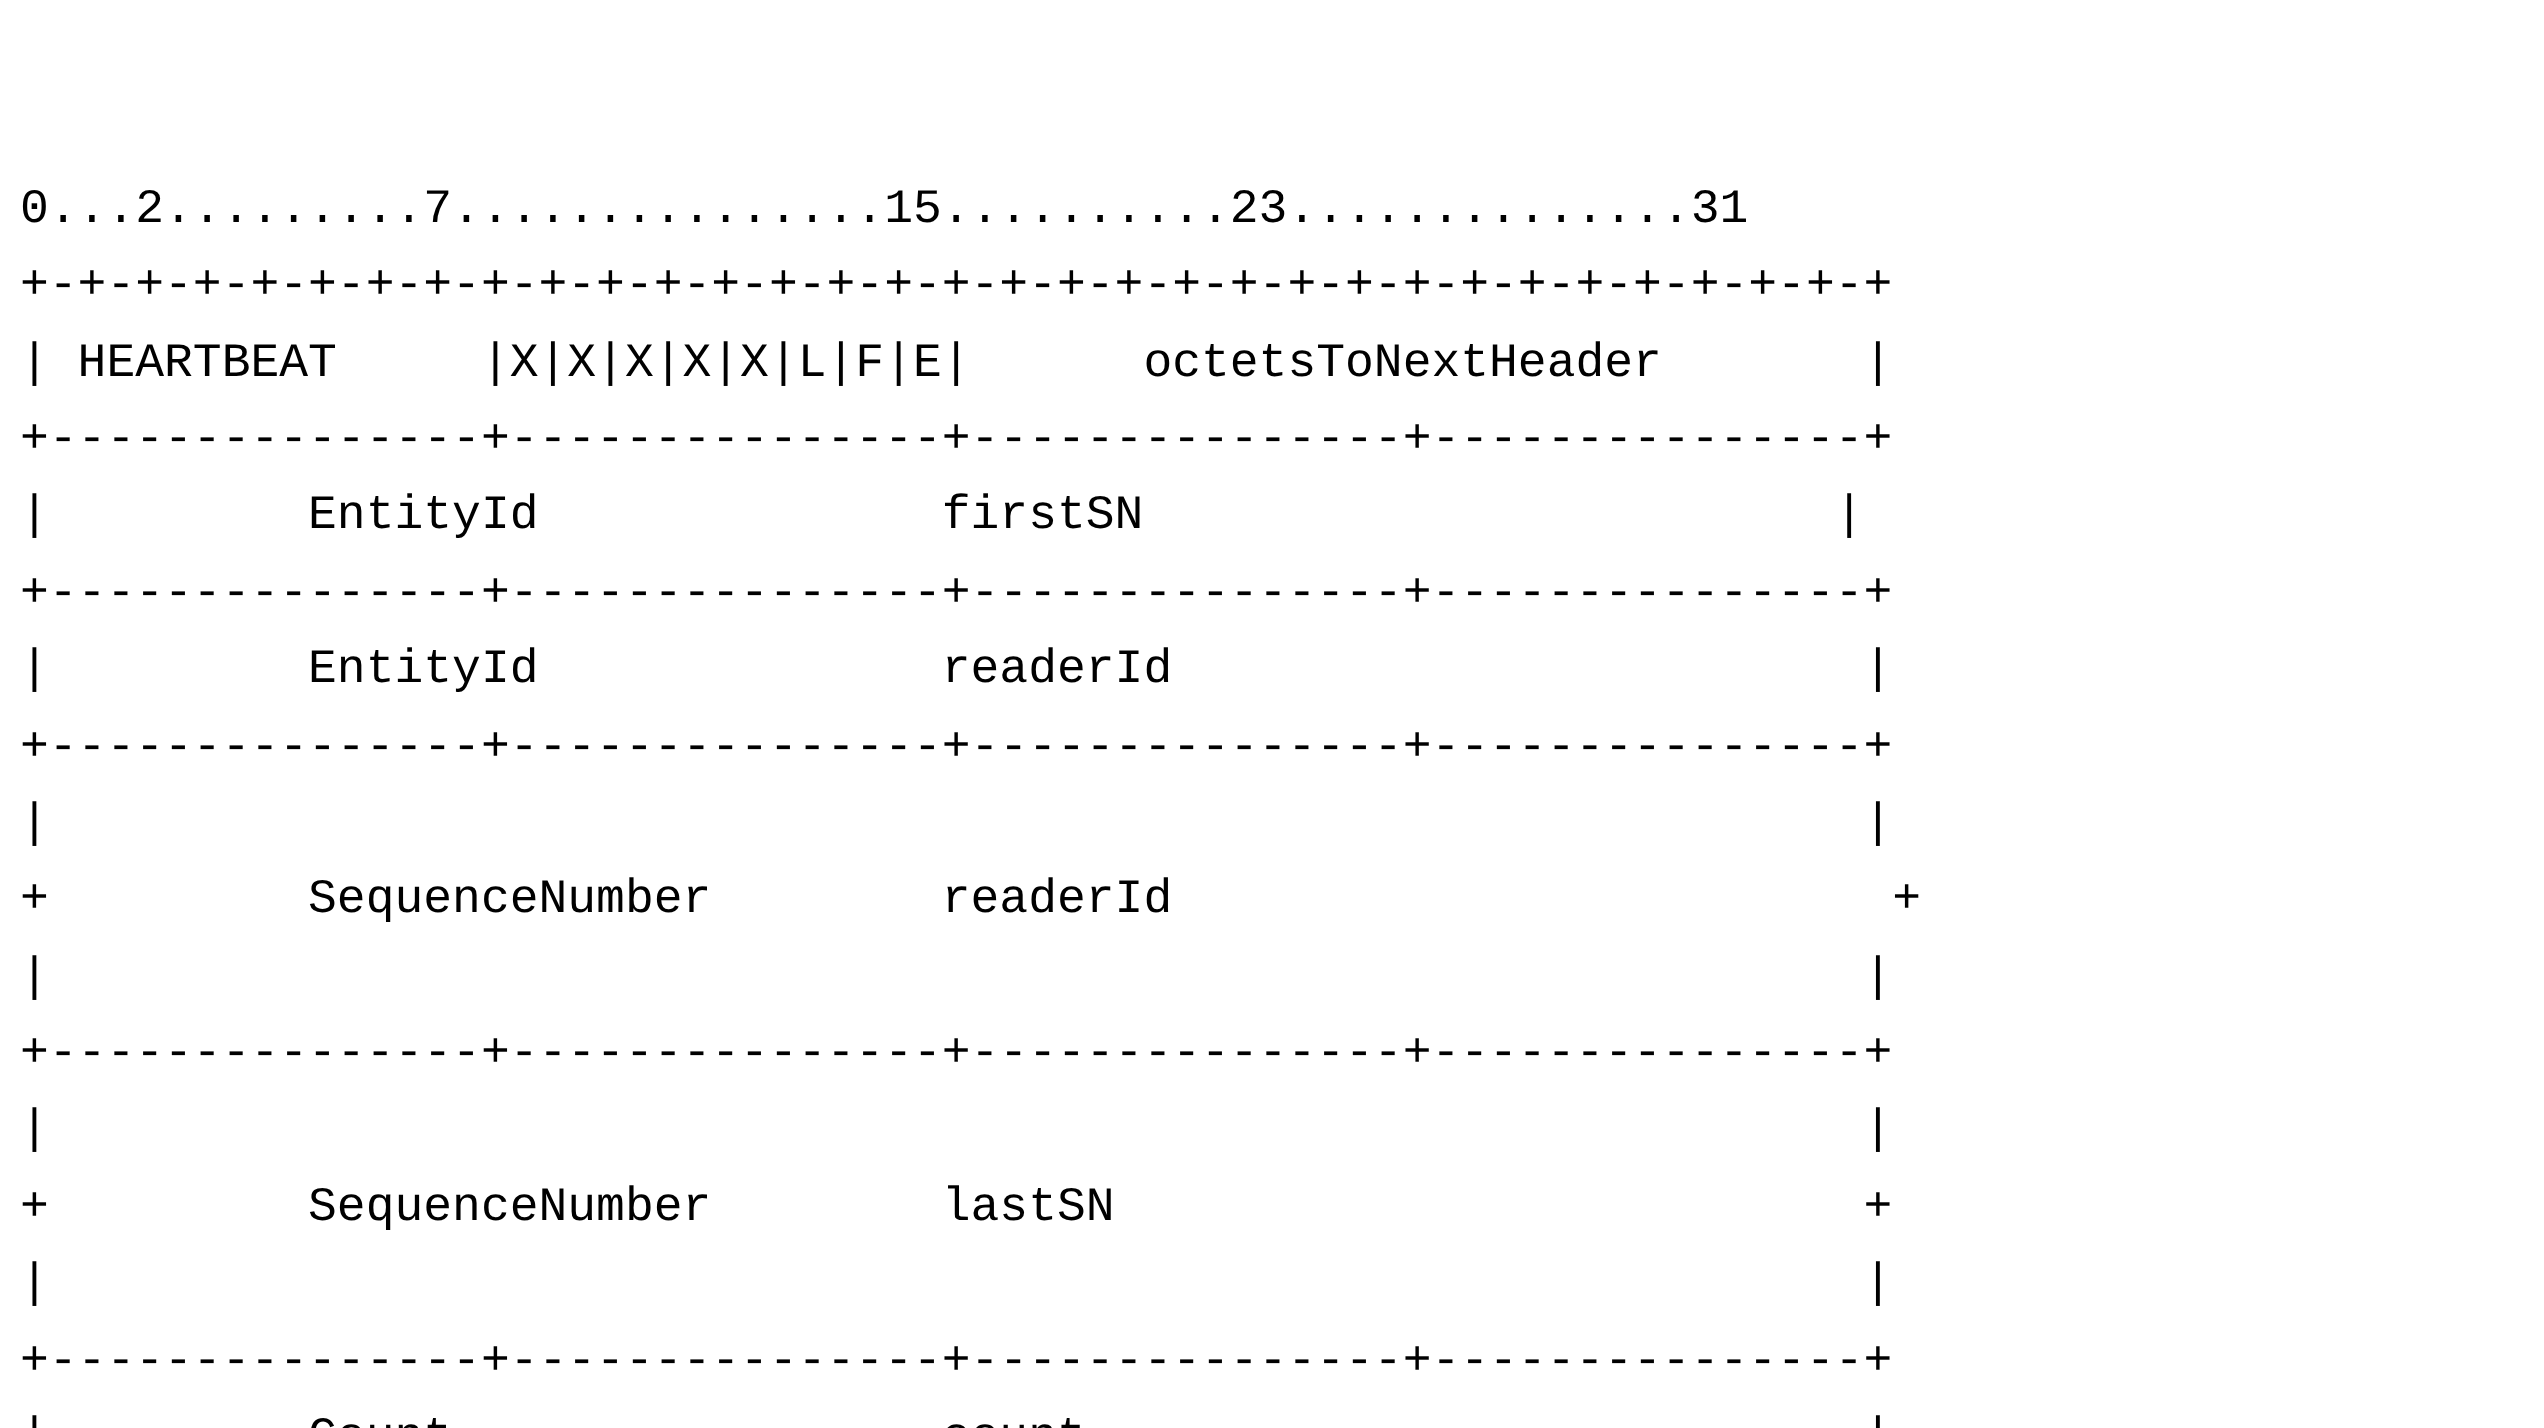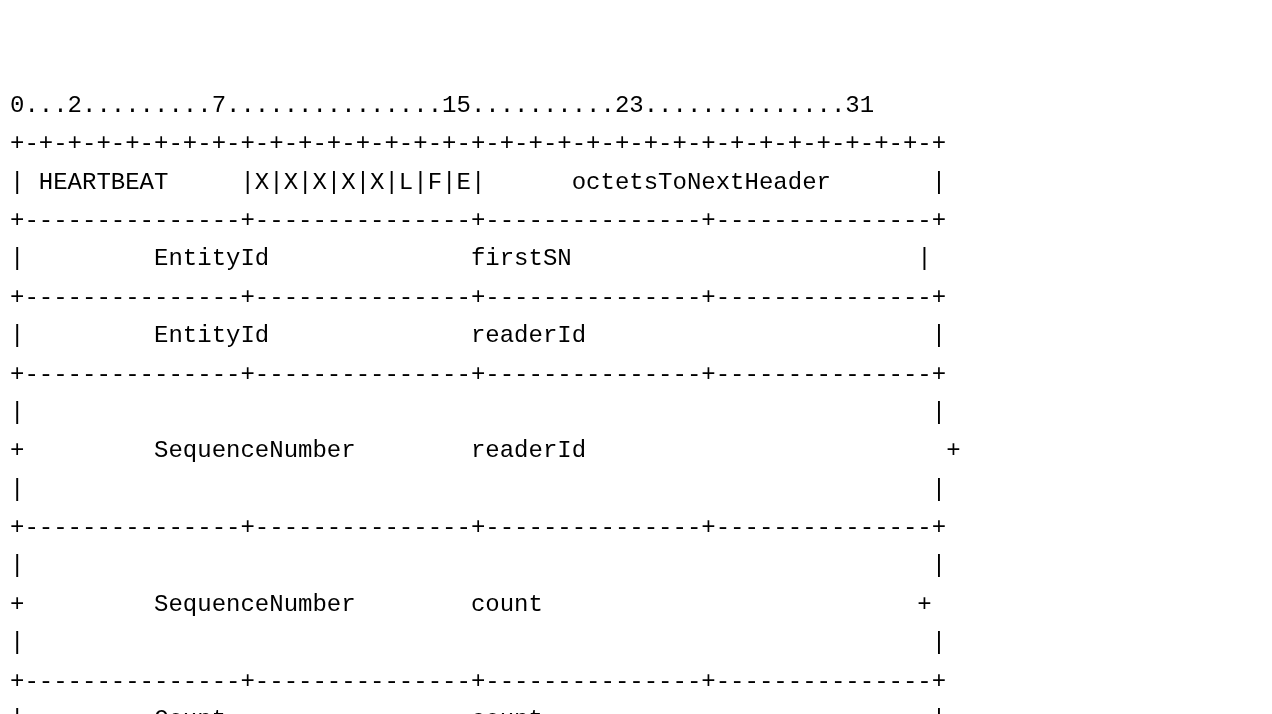--- a/index.html
+++ b/index.html
@@ -27,19 +27,19 @@
 <span>+---------------+---------------+---------------+---------------+</span>
 <span>|         EntityId              firstSN                        |</span>
 <span>+---------------+---------------+---------------+---------------+</span>
 <span>|         EntityId              readerId                        |</span>
 <span>+---------------+---------------+---------------+---------------+</span>
 <span>|                                                               |</span>
 <span>+         SequenceNumber        readerId                         +</span>
 <span>|                                                               |</span>
 <span>+---------------+---------------+---------------+---------------+</span>
 <span>|                                                               |</span>
-<span>+         SequenceNumber        count                          +</span>
+<span>+         SequenceNumber        lastSN                          +</span>
 <span>|                                                               |</span>
 <span>+---------------+---------------+---------------+---------------+</span>
 <span>|         Count                 count                           |</span>
 </div>
 
 
 
 </body></html>

